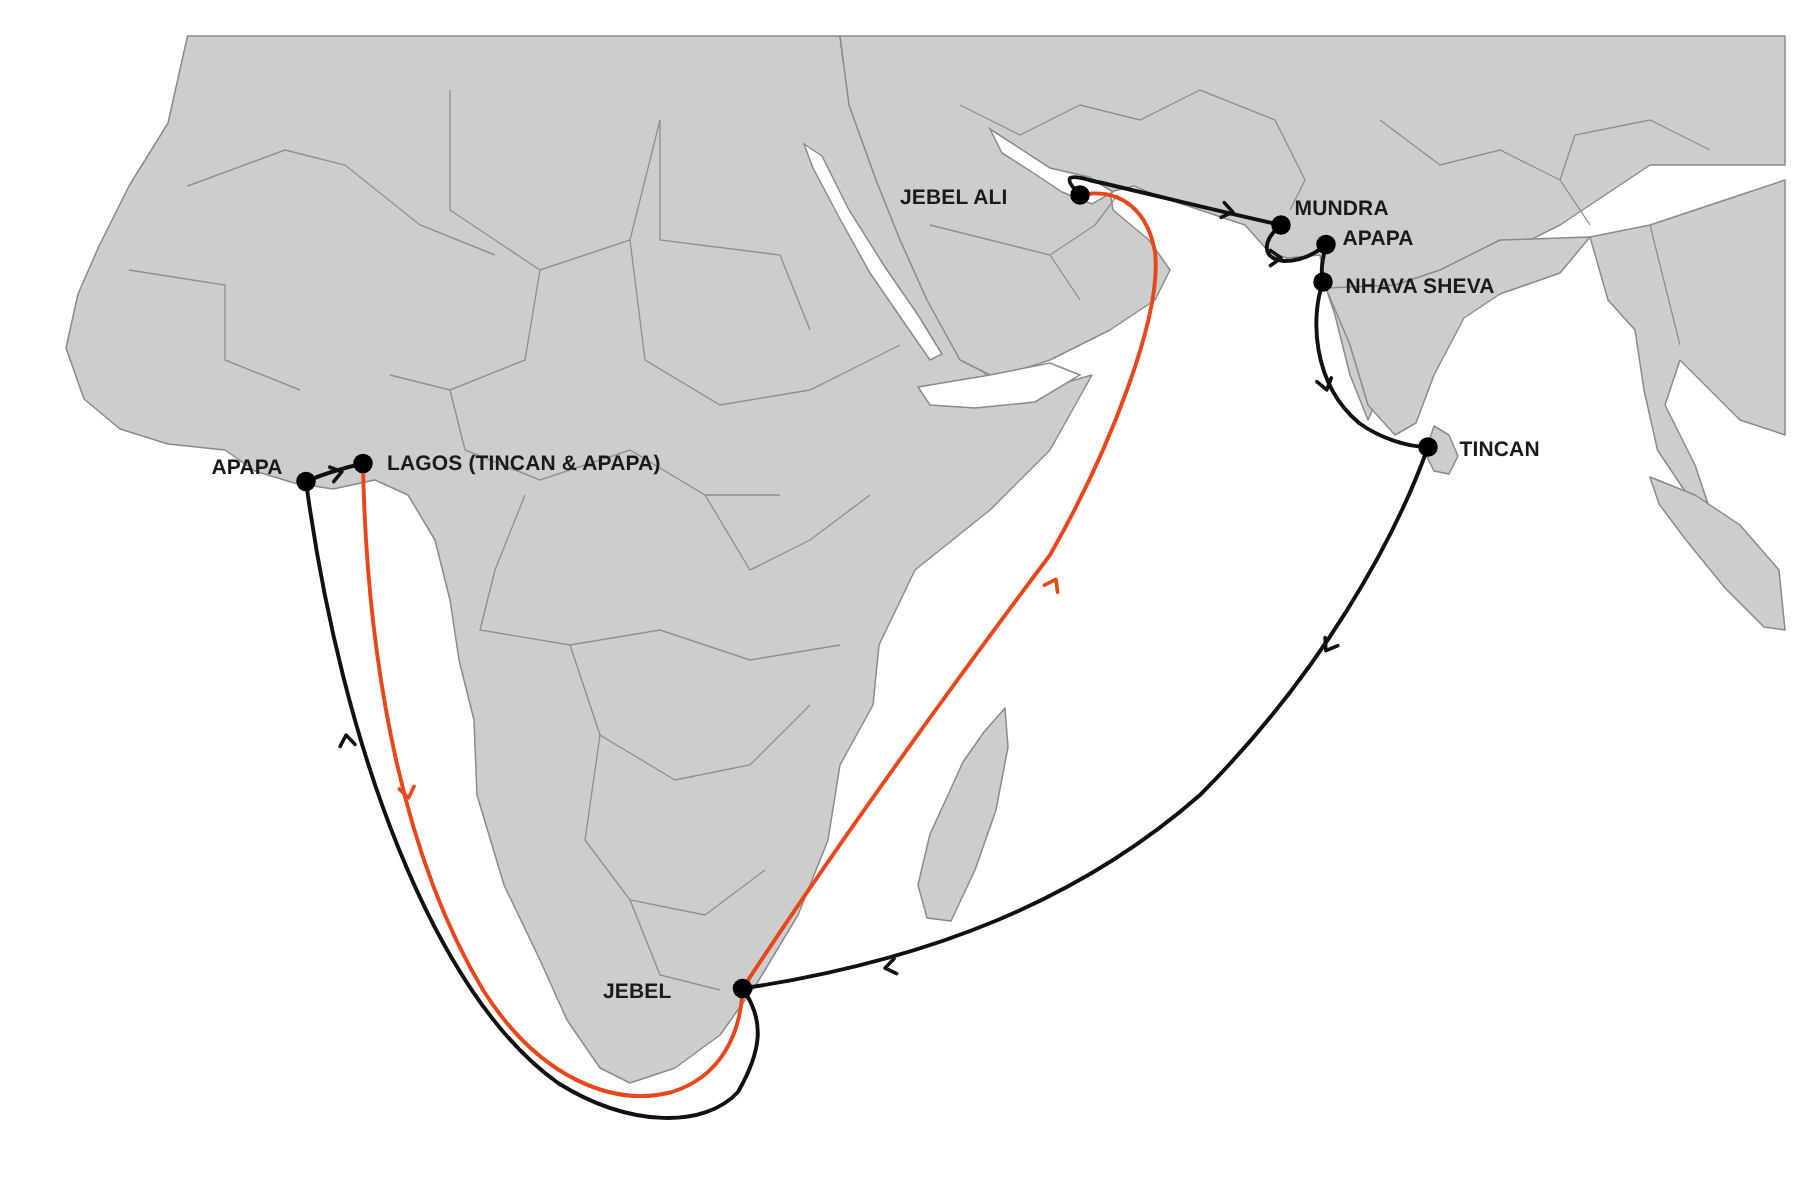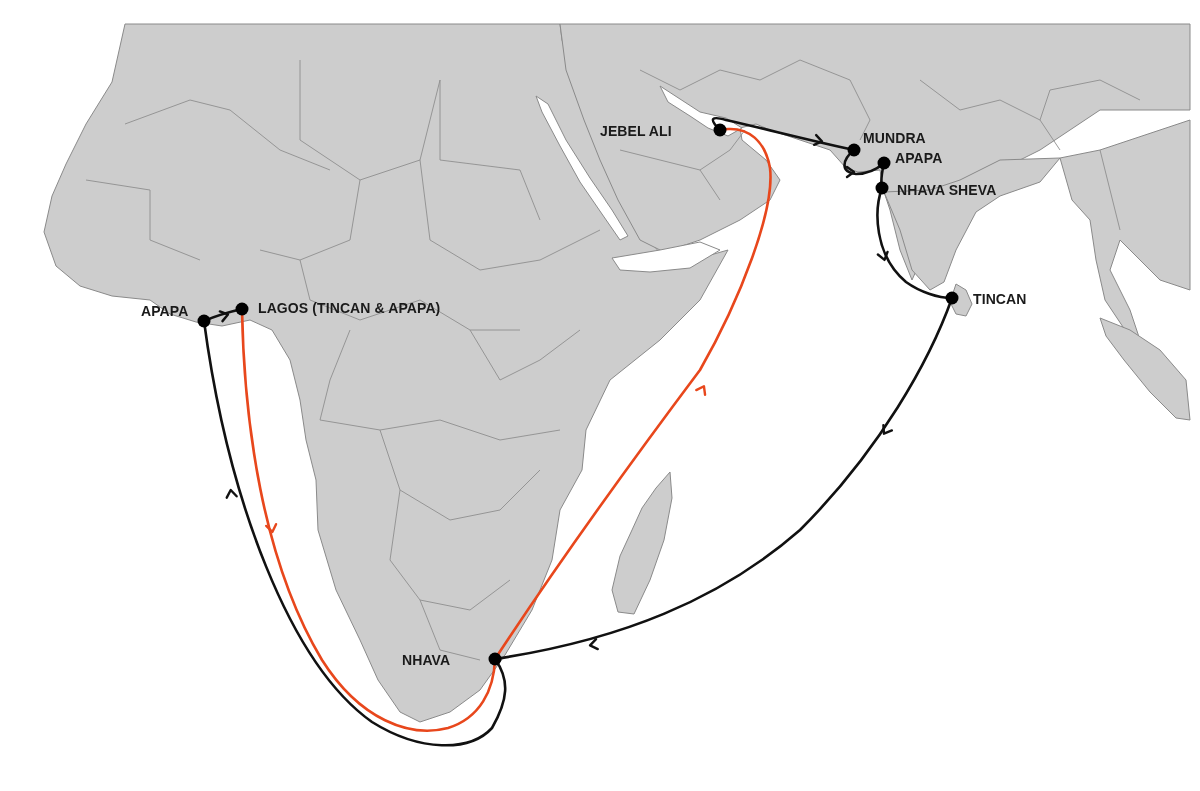--- a/index.html
+++ b/index.html
@@ -101,19 +101,19 @@
         <circle cx="720" cy="130" r="6.5" fill="#000000"></circle>
         <circle cx="854" cy="150" r="6.5" fill="#000000"></circle>
         <circle cx="884" cy="163" r="6.5" fill="#000000"></circle>
         <circle cx="882" cy="188" r="6.5" fill="#000000"></circle>
         <circle cx="952" cy="298" r="6.5" fill="#000000"></circle>
       </g>
   </svg>
 
   <div class="port-label" style="left:141px; top:302px;">APAPA</div>
   <div class="port-label" style="left:258px; top:299px;">LAGOS (TINCAN &amp; APAPA)</div>
-  <div class="port-label" style="left:402px; top:651px;">NHAVA</div>
+  <div class="port-label" style="left:402px; top:651px;">JEBEL</div>
   <div class="port-label" style="left:600px; top:122px;">JEBEL ALI</div>
   <div class="port-label" style="left:863px; top:129px;text-align:center;">MUNDRA</div>
   <div class="port-label" style="left:895px; top:149px;">APAPA</div>
   <div class="port-label" style="left:897px; top:181px;">NHAVA SHEVA</div>
   <div class="port-label" style="left:973px; top:290px;">TINCAN</div>
 </div>
 
 </body></html>

